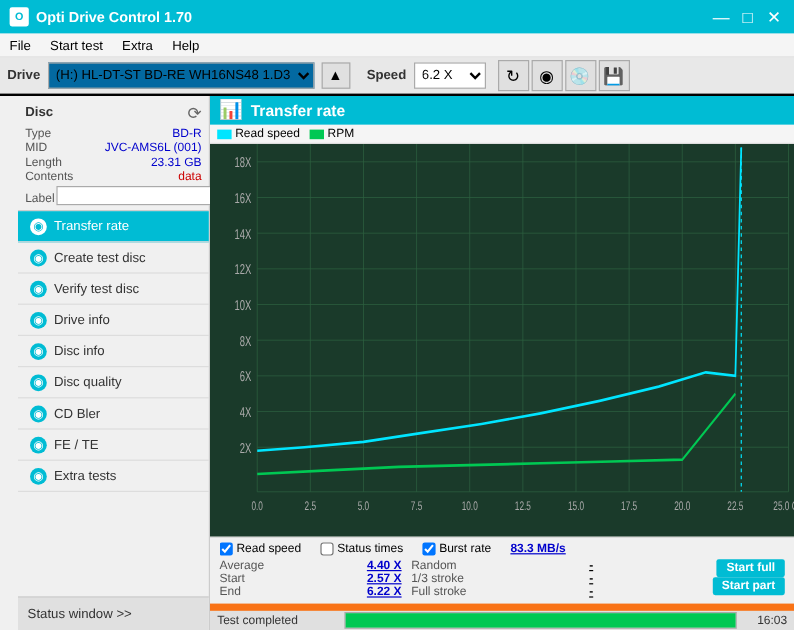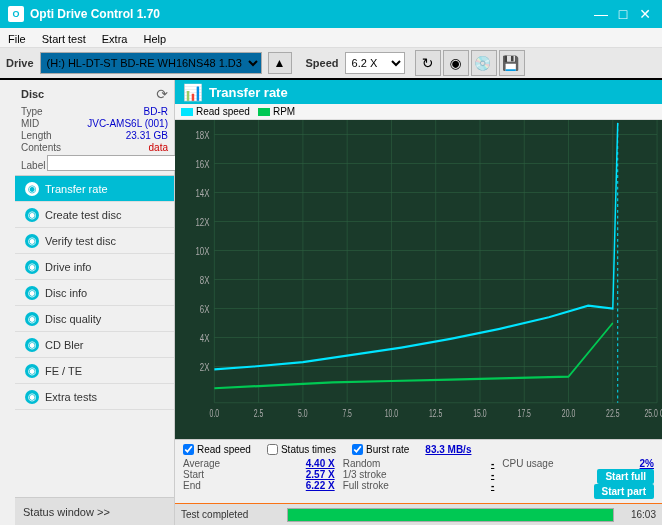--- a/index.html
+++ b/index.html
@@ -75,21 +75,21 @@
     .checkboxes-row { display: flex; gap: 16px; margin-bottom: 3px; }
     .cb-item { display: flex; align-items: center; gap: 3px; font-size: 10px; }
     .cb-item input[type=checkbox] { width: 11px; height: 11px; }
     .stat-row { display: flex; justify-content: space-between; align-items: center; font-size: 10px; }
     .stat-label { color: #555; }
     .stat-val { color: #0000cc; font-weight: bold; text-decoration: underline; }
     .stat-val.black { color: #000; }
     .start-btn { background: #00bcd4; border: none; color: #fff; padding: 2px 8px; cursor: pointer; font-size: 10px; font-weight: bold; border-radius: 2px; }
 
     
-    .progress-area { height: 22px; display: flex; align-items: center; padding: 0 6px; gap: 6px; background: #e0e0e0; border-top: 1px solid #f97316; }
+    .progress-area { height: 22px; display: flex; align-items: center; padding: 0 6px; gap: 6px; background: #e0e0e0; border-top: 6px solid #f97316; }
     .progress-bar-wrap { flex: 1; height: 14px; background: #fff; border: 1px solid #aaa; }
     .progress-bar-fill { height: 100%; background: #00c853; width: 100%; }
     .progress-time { font-size: 10px; color: #333; min-width: 36px; text-align: right; }
     .status-text { font-size: 10px; color: #333; min-width: 100px; }
   </style>
 </head>
 <body>
 
 <div class="titlebar">
   <div class="titlebar-left">
@@ -323,24 +323,20 @@
             <span class="stat-label">1/3 stroke</span>
             <span class="stat-val black">-</span>
           </div>
           <div class="stat-row">
             <span class="stat-label">Full stroke</span>
             <span class="stat-val black">-</span>
           </div>
         </div>
 
         <div>
-          <div class="stat-row">
-            <span class="stat-label">CPU usage</span>
-            <span class="stat-val">2%</span>
-          </div>
           <div class="stat-row" style="justify-content:flex-end;">
             <button class="start-btn">Start full</button>
           </div>
           <div class="stat-row" style="justify-content:flex-end;">
             <button class="start-btn">Start part</button>
           </div>
         </div>
       </div>
     </div>
 

